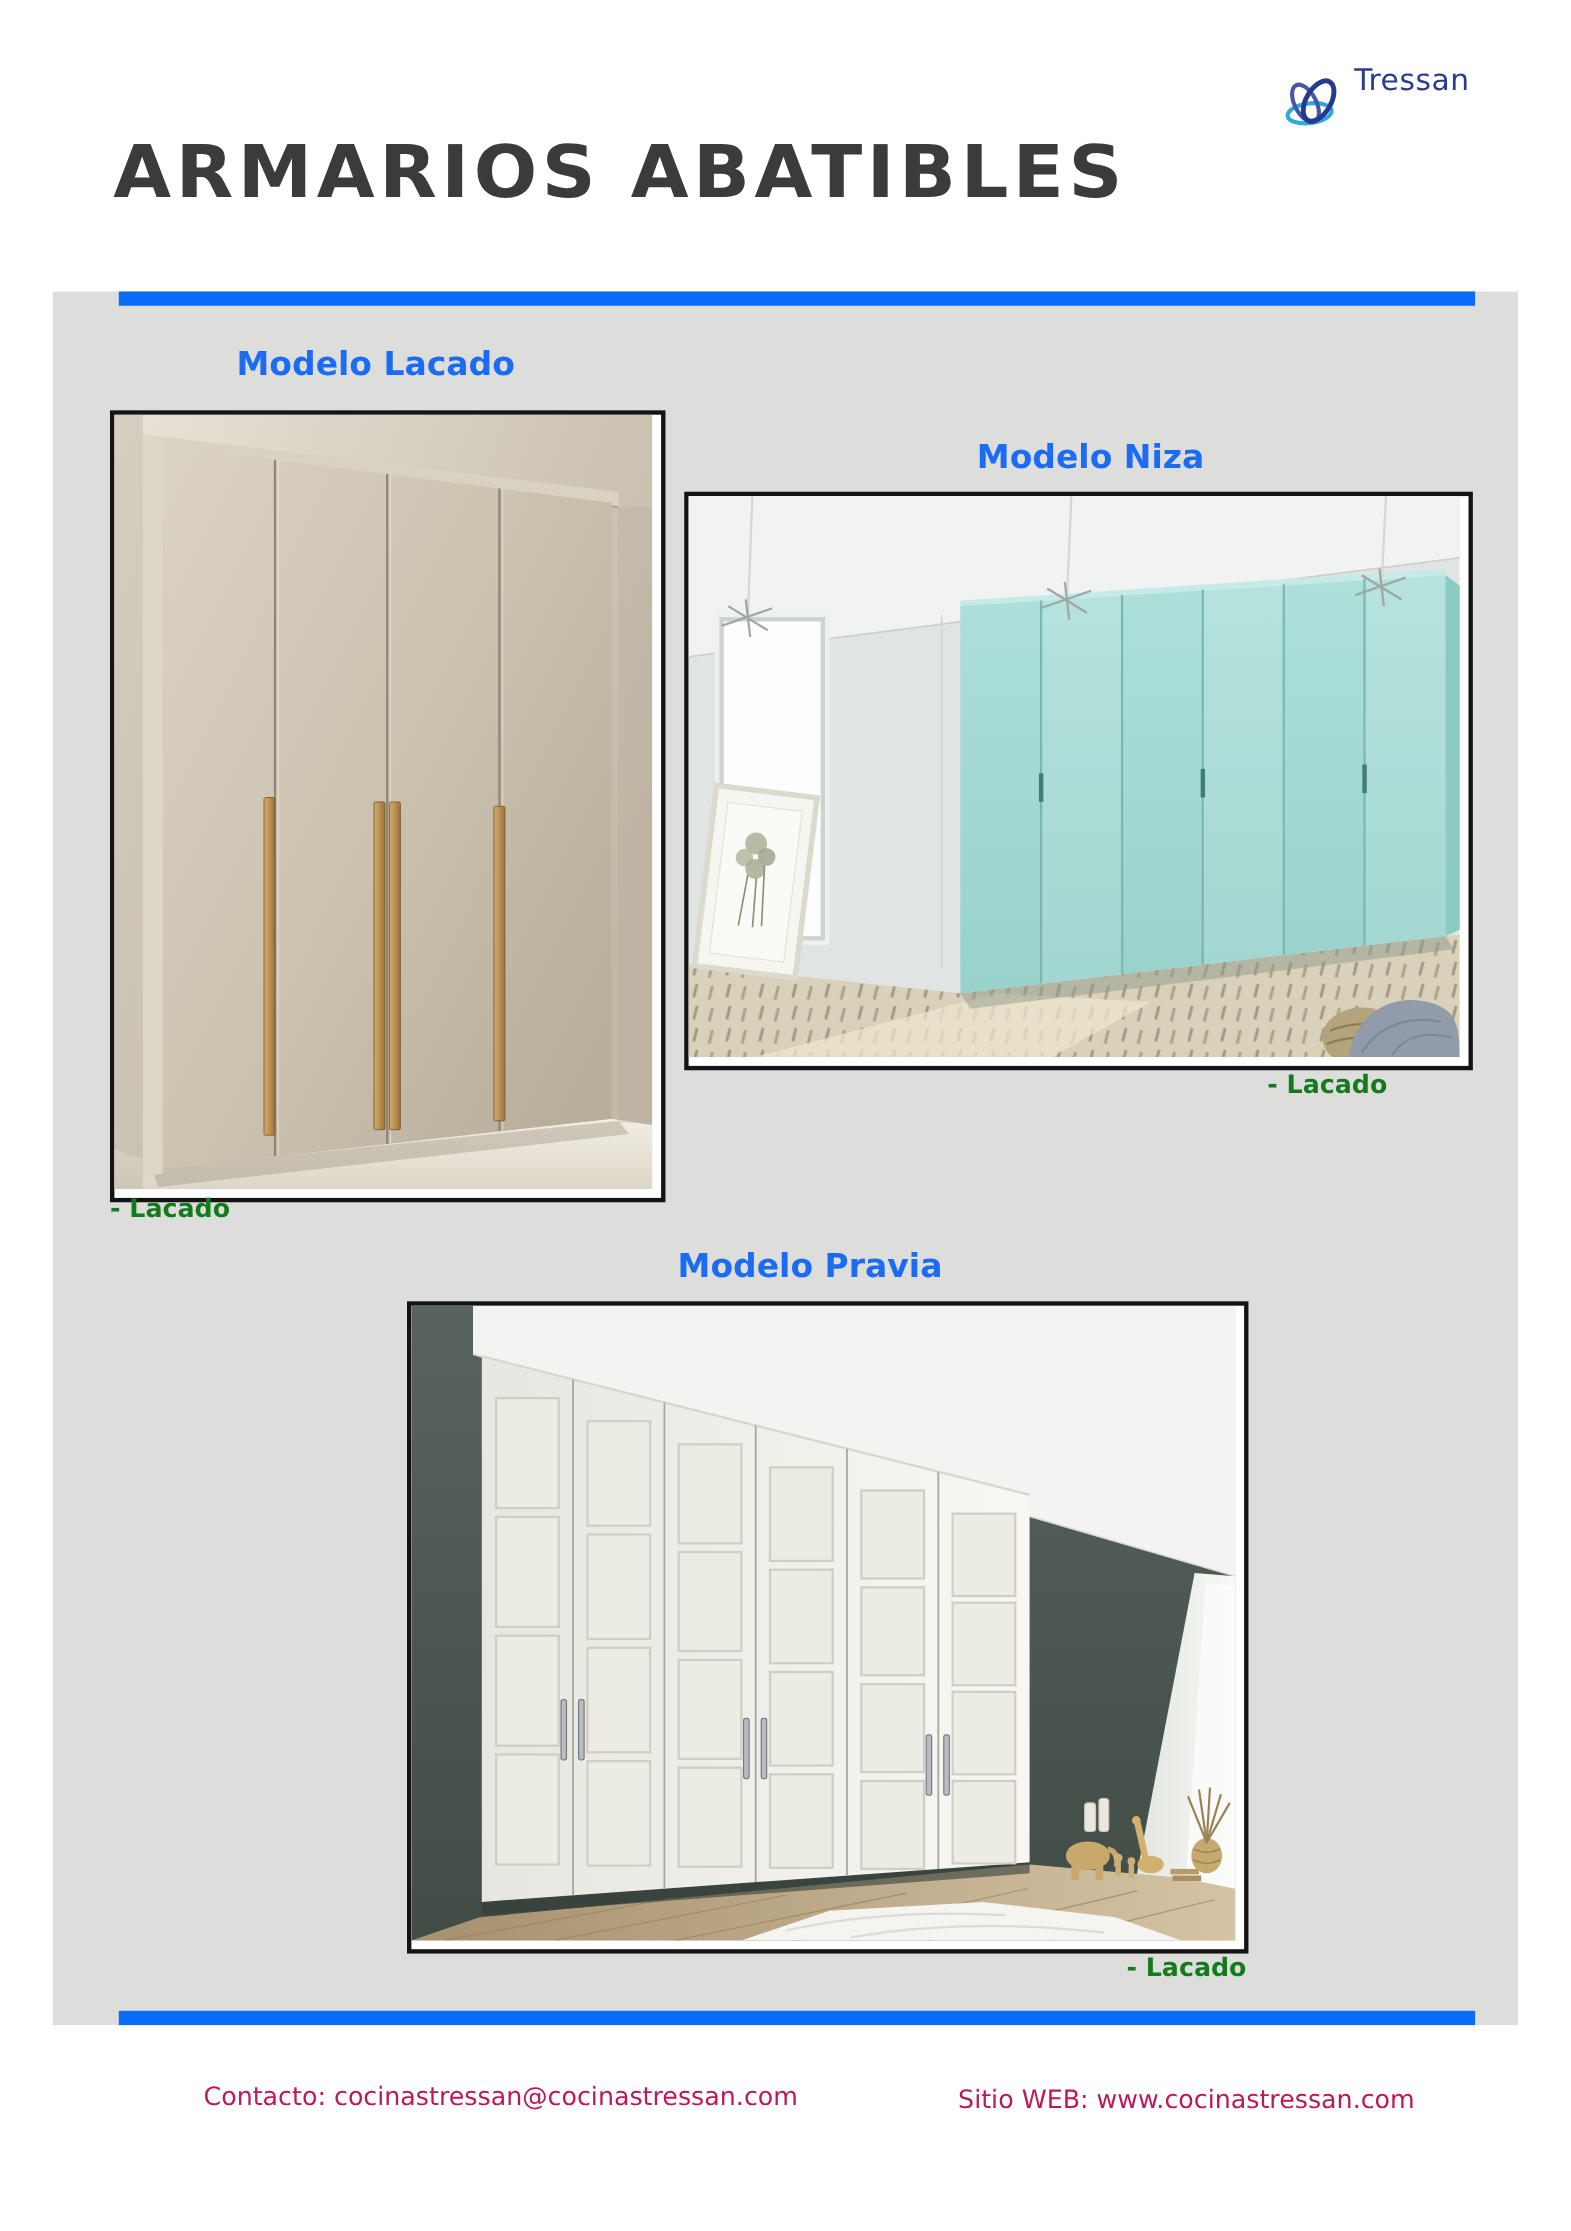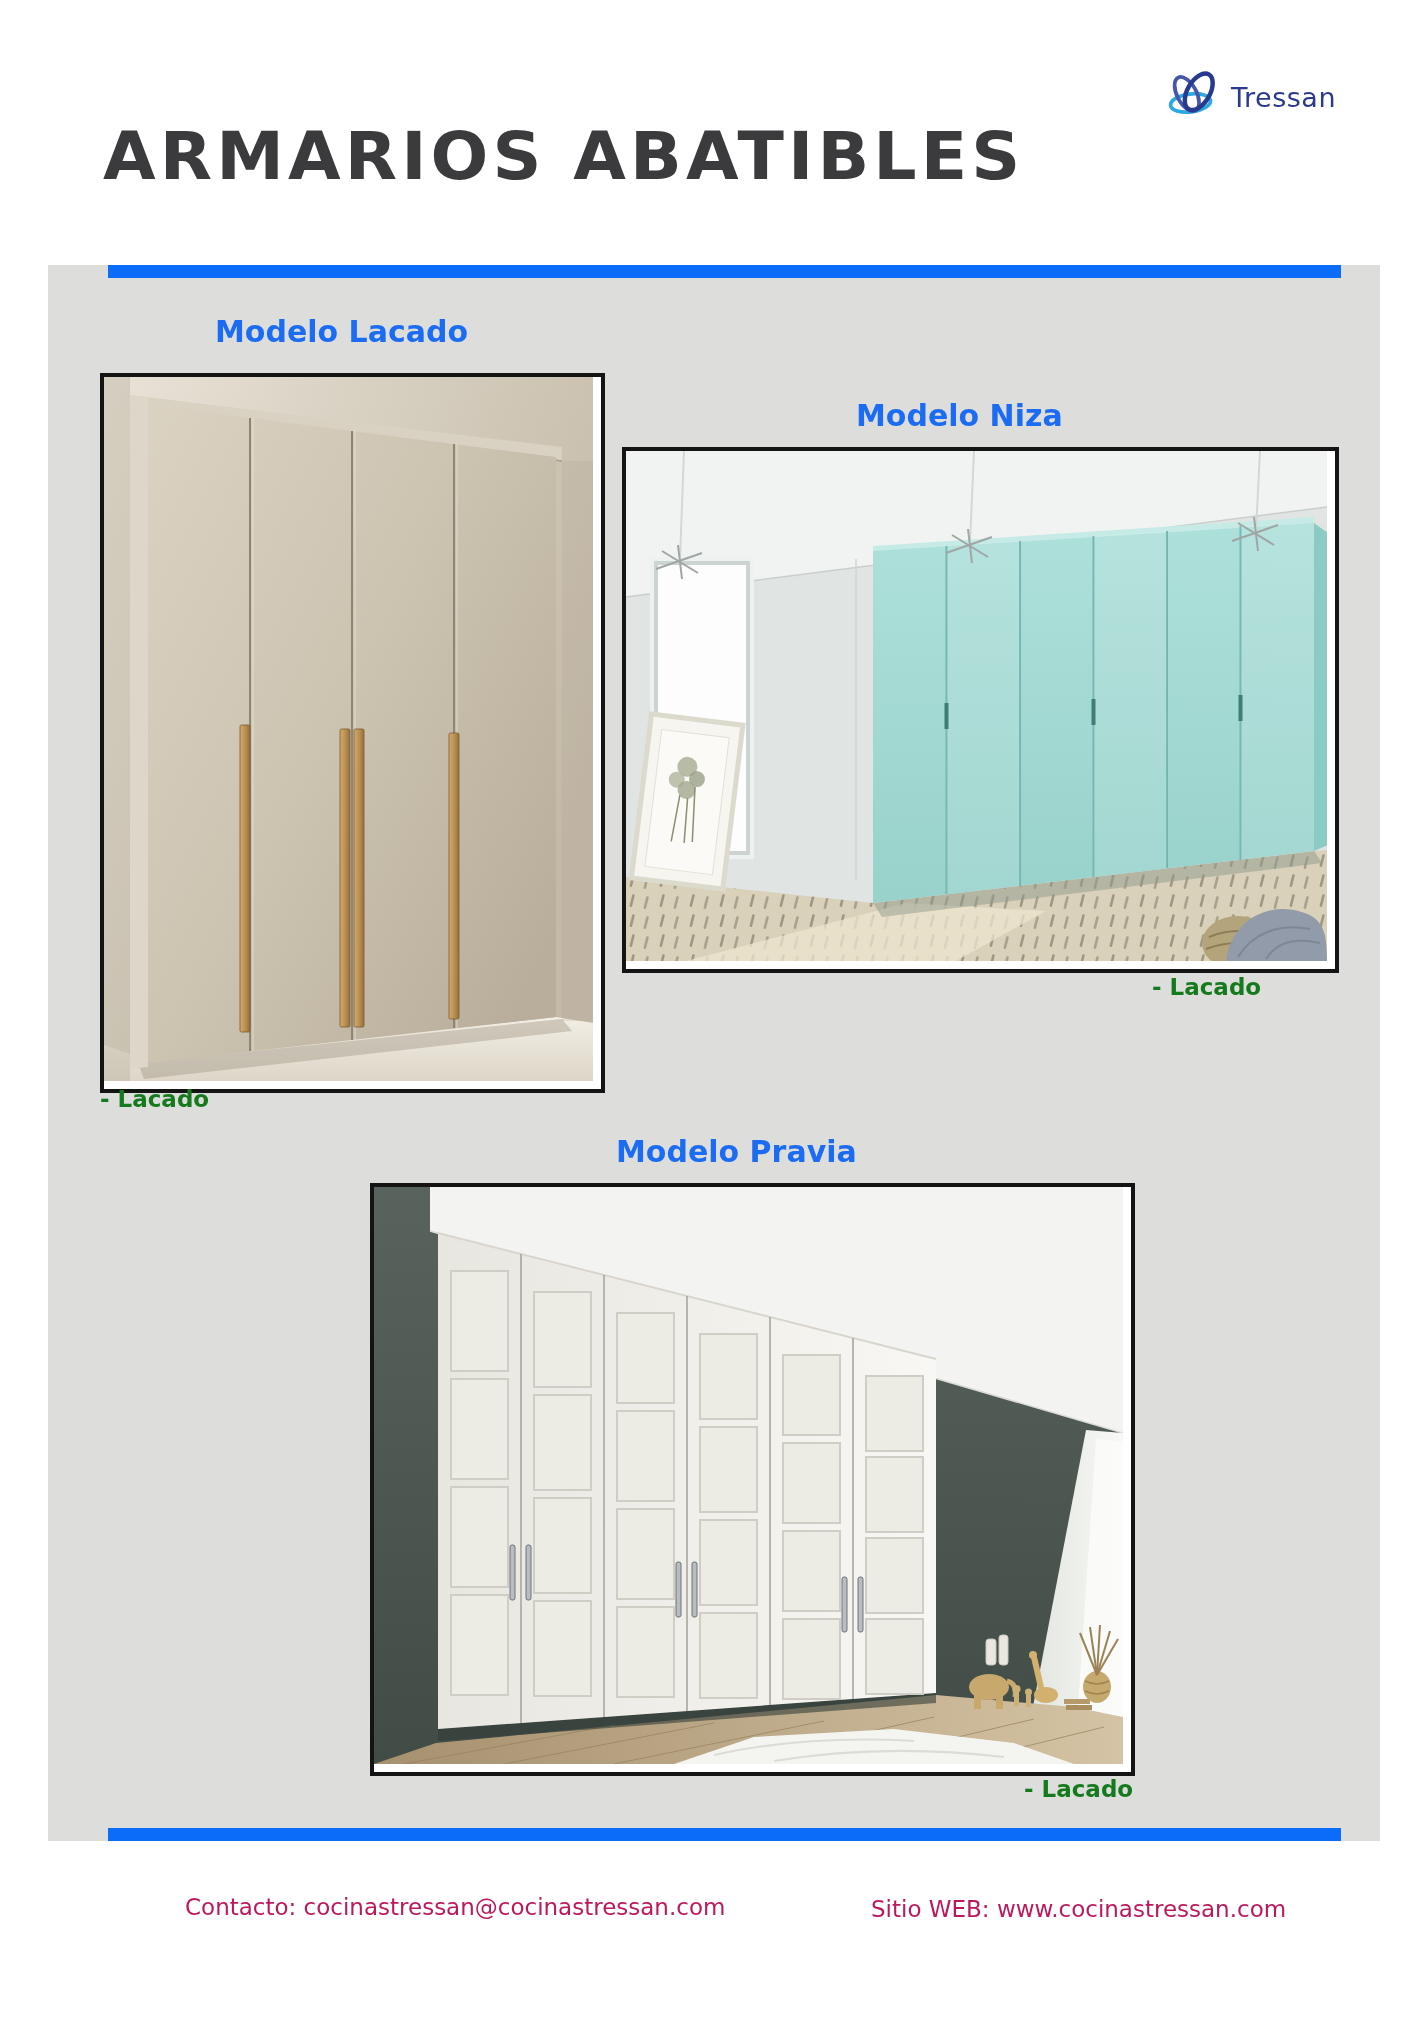--- a/index.html
+++ b/index.html
@@ -1,18 +1,18 @@
 <!DOCTYPE html>
 <html><head>
 <meta charset="utf-8">
 <style>
   html,body{margin:0;padding:0;background:#ffffff;}
   .page{position:relative;width:1428px;height:2028px;background:#ffffff;overflow:hidden;
         font-family:"DejaVu Sans","Liberation Sans",sans-serif;}
-  .logo{position:absolute;left:1166px;top:58px;width:170px;height:78px;display:flex;align-items:center;gap:16px;}
+  .logo{position:absolute;left:1166px;top:58px;width:170px;height:78px;display:flex;gap:16px;}
   .logo-text{font-size:27px;color:#2c3a8e;margin-left:-6px;letter-spacing:0.5px;}
   .main-title{position:absolute;left:103px;top:118px;font-size:66px;font-weight:bold;color:#3b3b3d;
               letter-spacing:4px;transform:scaleX(1.03);transform-origin:left center;white-space:nowrap;}
   .panel{position:absolute;left:48px;top:265px;width:1332px;height:1576px;background:#dddddb;}
   .bar{position:absolute;left:60px;width:1233px;height:13px;background:#0b6cfa;}
   .bar.top{top:0;}
   .bar.bottom{top:1563px;}
   .model-label{position:absolute;font-size:30px;font-weight:bold;color:#1b6cf2;white-space:nowrap;}
   .lacado{position:absolute;font-size:23px;font-weight:bold;color:#157a1e;white-space:nowrap;}
   .photo{position:absolute;border:4px solid #141414;background:#fff;line-height:0;}
@@ -87,21 +87,21 @@
       <rect x="250" y="352" width="10" height="298" rx="1.5" fill="url(#pWood)" stroke="#7c5c30" stroke-width="0.8"></rect>
       <rect x="345" y="356" width="10" height="286" rx="1.5" fill="url(#pWood)" stroke="#7c5c30" stroke-width="0.8"></rect>
 
       <rect x="0" y="0" width="26" height="704" fill="#b3a896" opacity="0.35"></rect>
       <rect x="458" y="84" width="31" height="560" fill="#b3a896" opacity="0.25"></rect>
     </svg>
   </div>
 
   <div class="lacado" style="left:100px;top:1086px;">- Lacado</div>
 
-  <div class="model-label" style="left:856px;top:398px;">Modelo Niza</div>
+  <div class="model-label" style="left:888px;top:398px;">Modelo Niza</div>
 
   <div class="photo" style="left:622px;top:447px;width:709px;height:518px;">
     <svg viewBox="0 0 701 510" width="701" height="510">
       <defs>
         <linearGradient id="nMint" x1="0" y1="0" x2="0" y2="1">
           <stop offset="0" stop-color="#aee0da"></stop>
             <stop offset="1" stop-color="#98d2cb"></stop>
         </linearGradient>
         <pattern id="nRug" width="30" height="20" patternUnits="userSpaceOnUse">
           <rect width="30" height="20" fill="#d9d1b9"></rect>

